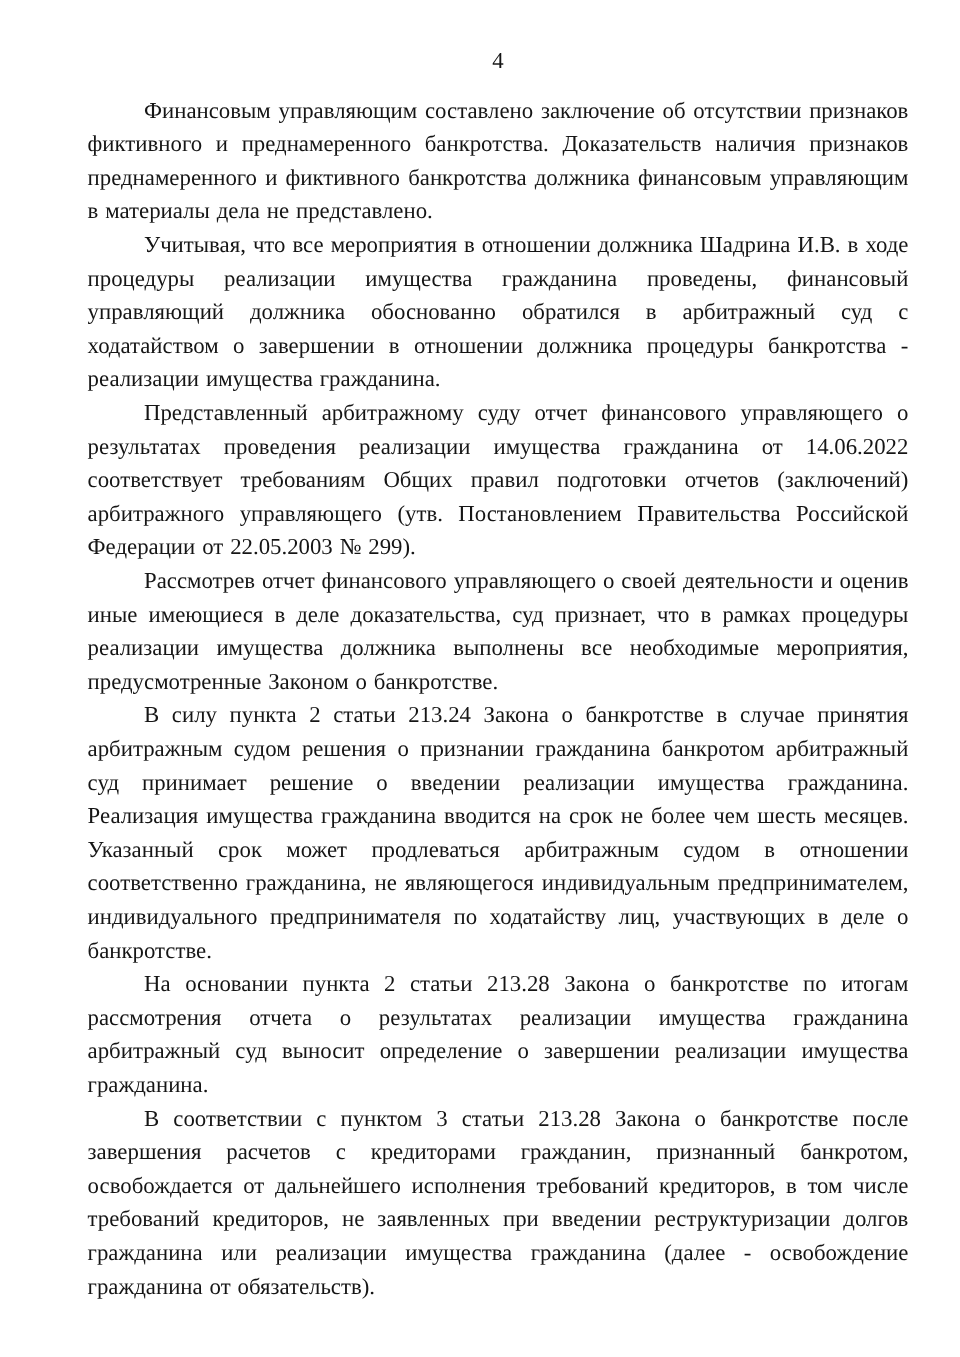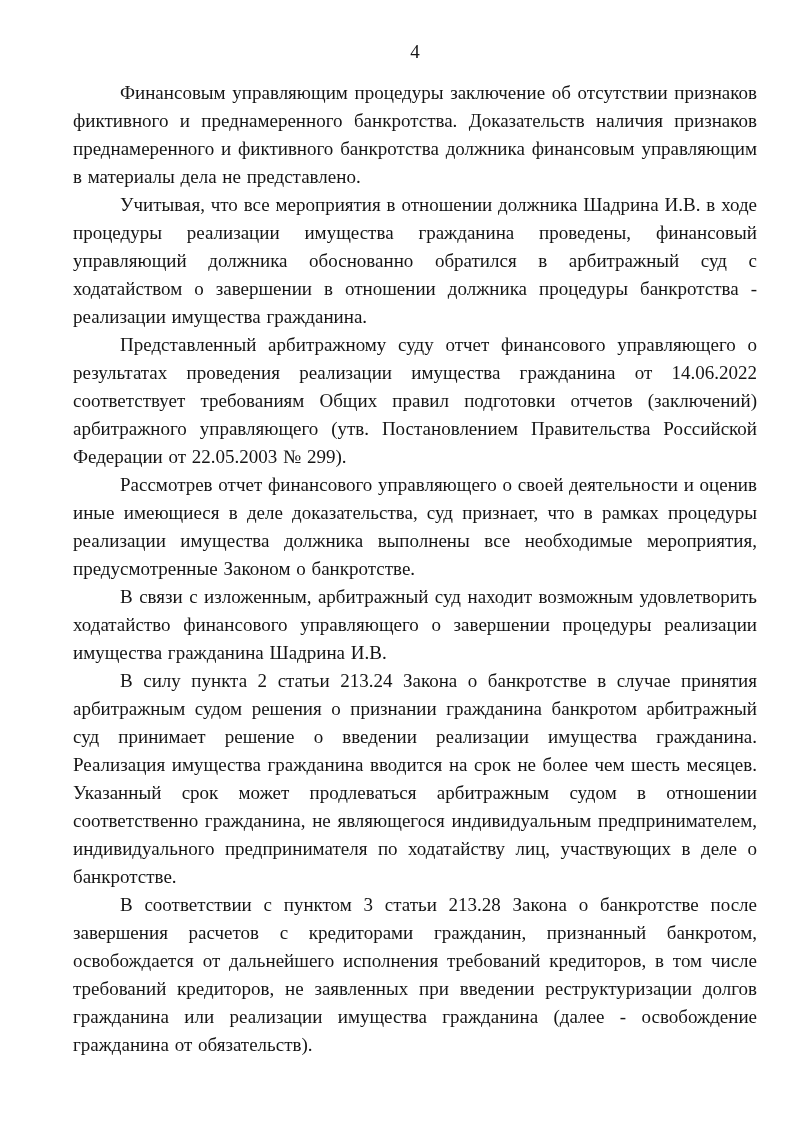--- a/index.html
+++ b/index.html
@@ -42,21 +42,21 @@
     word-spacing: 1px;
   }
 </style>
 </head>
 <body>
 
 <div class="page">
   <div class="page-number">4</div>
 
   <div class="content">
-    <p class="para">Финансовым управляющим процедуры заключение об отсутствии признаков фиктивного и преднамеренного банкротства. Доказательств наличия признаков преднамеренного и фиктивного банкротства должника финансовым управляющим в материалы дела не представлено.</p>
+    <p class="para">Финансовым управляющим составлено заключение об отсутствии признаков фиктивного и преднамеренного банкротства. Доказательств наличия признаков преднамеренного и фиктивного банкротства должника финансовым управляющим в материалы дела не представлено.</p>
     <p class="para">Учитывая, что все мероприятия в отношении должника Шадрина И.В. в ходе процедуры реализации имущества гражданина проведены, финансовый управляющий должника обоснованно обратился в арбитражный суд с ходатайством о завершении в отношении должника процедуры банкротства - реализации имущества гражданина.</p>
     <p class="para">Представленный арбитражному суду отчет финансового управляющего о результатах проведения реализации имущества гражданина от 14.06.2022 соответствует требованиям Общих правил подготовки отчетов (заключений) арбитражного управляющего (утв. Постановлением Правительства Российской Федерации от 22.05.2003 № 299).</p>
     <p class="para">Рассмотрев отчет финансового управляющего о своей деятельности и оценив иные имеющиеся в деле доказательства, суд признает, что в рамках процедуры реализации имущества должника выполнены все необходимые мероприятия, предусмотренные Законом о банкротстве.</p>
-    <p class="para">В связи с изложенным, арбитражный суд находит возможным удовлетворить ходатайство финансового управляющего о завершении процедуры реализации имущества гражданина Шадрина И.В.</p>
     <p class="para">В силу пункта 2 статьи 213.24 Закона о банкротстве в случае принятия арбитражным судом решения о признании гражданина банкротом арбитражный суд принимает решение о введении реализации имущества гражданина. Реализация имущества гражданина вводится на срок не более чем шесть месяцев. Указанный срок может продлеваться арбитражным судом в отношении соответственно гражданина, не являющегося индивидуальным предпринимателем, индивидуального предпринимателя по ходатайству лиц, участвующих в деле о банкротстве.</p>
+    <p class="para">На основании пункта 2 статьи 213.28 Закона о банкротстве по итогам рассмотрения отчета о результатах реализации имущества гражданина арбитражный суд выносит определение о завершении реализации имущества гражданина.</p>
     <p class="para">В соответствии с пунктом 3 статьи 213.28 Закона о банкротстве после завершения расчетов с кредиторами гражданин, признанный банкротом, освобождается от дальнейшего исполнения требований кредиторов, в том числе требований кредиторов, не заявленных при введении реструктуризации долгов гражданина или реализации имущества гражданина (далее - освобождение гражданина от обязательств).</p>
   </div>
 </div>
 
 </body></html>

